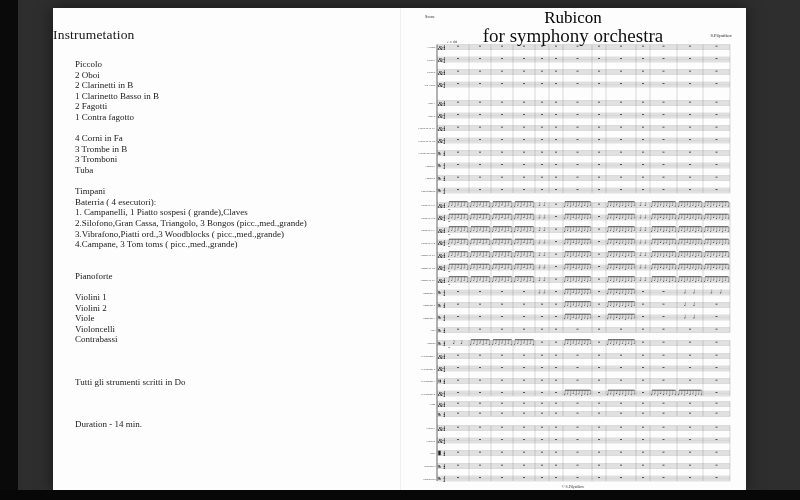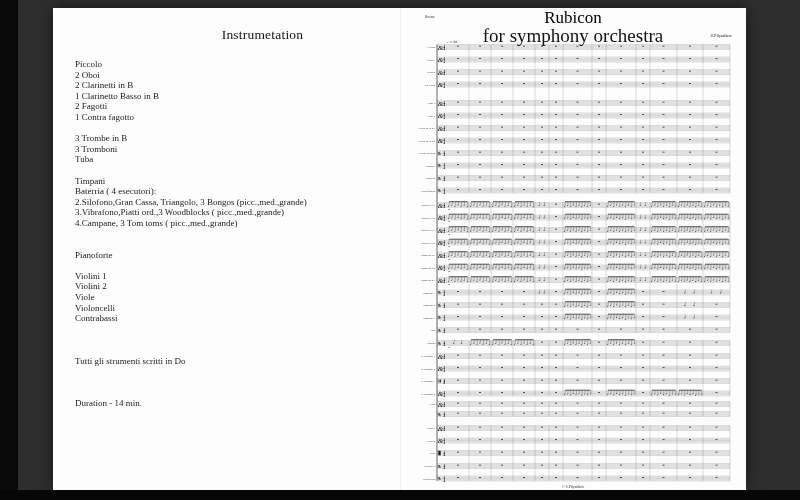--- a/index.html
+++ b/index.html
@@ -12,22 +12,22 @@
   .bottom-strip{position:absolute;left:0;top:490px;width:800px;height:10px;background:#070707;}
   .spread{
     position:absolute;left:53px;top:8px;width:693px;height:482px;
     background:#fdfdfd;box-shadow:0 0 14px rgba(0,0,0,.55);
   }
   .page{position:absolute;top:0;height:482px;}
   .page-left{left:0;width:347px;}
   .page-right{left:347px;width:346px;}
   .page-divider{position:absolute;left:347px;top:0;width:1px;height:482px;background:#efefef;}
   .instr-title{
-    position:absolute;top:19px;left:0;width:100%;text-align:center;
-    font-size:13.5px;color:#141414;letter-spacing:.2px;margin-left:36px;
+    position:absolute;top:19px;left:0;width:100%;
+    font-size:13.5px;color:#141414;letter-spacing:.2px;
   }
   .instr-list{position:absolute;top:51px;left:22px;right:8px;color:#1a1a1a;}
   .instr-line{height:10.6px;line-height:10.6px;font-size:9px;white-space:nowrap;}
   .score-title{
     position:absolute;top:1px;left:0;width:100%;text-align:center;
     font-size:17px;color:#000000;line-height:18px;
   }
   .score-subtitle{
     position:absolute;top:19px;left:0;width:100%;text-align:center;
     font-size:19px;color:#111;line-height:17px;
@@ -45,26 +45,28 @@
   <div class="page page-left">
     <div class="instr-title">Instrumetation</div>
     <div class="instr-list">
         <div class="instr-line">Piccolo</div>
         <div class="instr-line">2 Oboi</div>
         <div class="instr-line">2 Clarinetti in B</div>
         <div class="instr-line">1 Clarinetto Basso in B</div>
         <div class="instr-line">2 Fagotti</div>
         <div class="instr-line">1 Contra fagotto</div>
         <div class="instr-line">&nbsp;</div>
+        <div class="instr-line">4 Corni in Fa</div>
         <div class="instr-line">3 Trombe in B</div>
         <div class="instr-line">3 Tromboni</div>
         <div class="instr-line">Tuba</div>
         <div class="instr-line">&nbsp;</div>
         <div class="instr-line">Timpani</div>
         <div class="instr-line">Baterria ( 4 esecutori):</div>
+        <div class="instr-line">1. Campanelli, 1 Piatto sospesi ( grande),Claves</div>
         <div class="instr-line">2.Silofono,Gran Cassa, Triangolo, 3 Bongos (picc.,med.,grande)</div>
         <div class="instr-line">3.Vibrafono,Piatti ord.,3 Woodblocks ( picc.,med.,grande)</div>
         <div class="instr-line">4.Campane, 3 Tom toms ( picc.,med.,grande)</div>
         <div class="instr-line">&nbsp;</div>
         <div class="instr-line">&nbsp;</div>
         <div class="instr-line">Pianoforte</div>
         <div class="instr-line">&nbsp;</div>
         <div class="instr-line">Violini 1</div>
         <div class="instr-line">Violini 2</div>
         <div class="instr-line">Viole</div>

